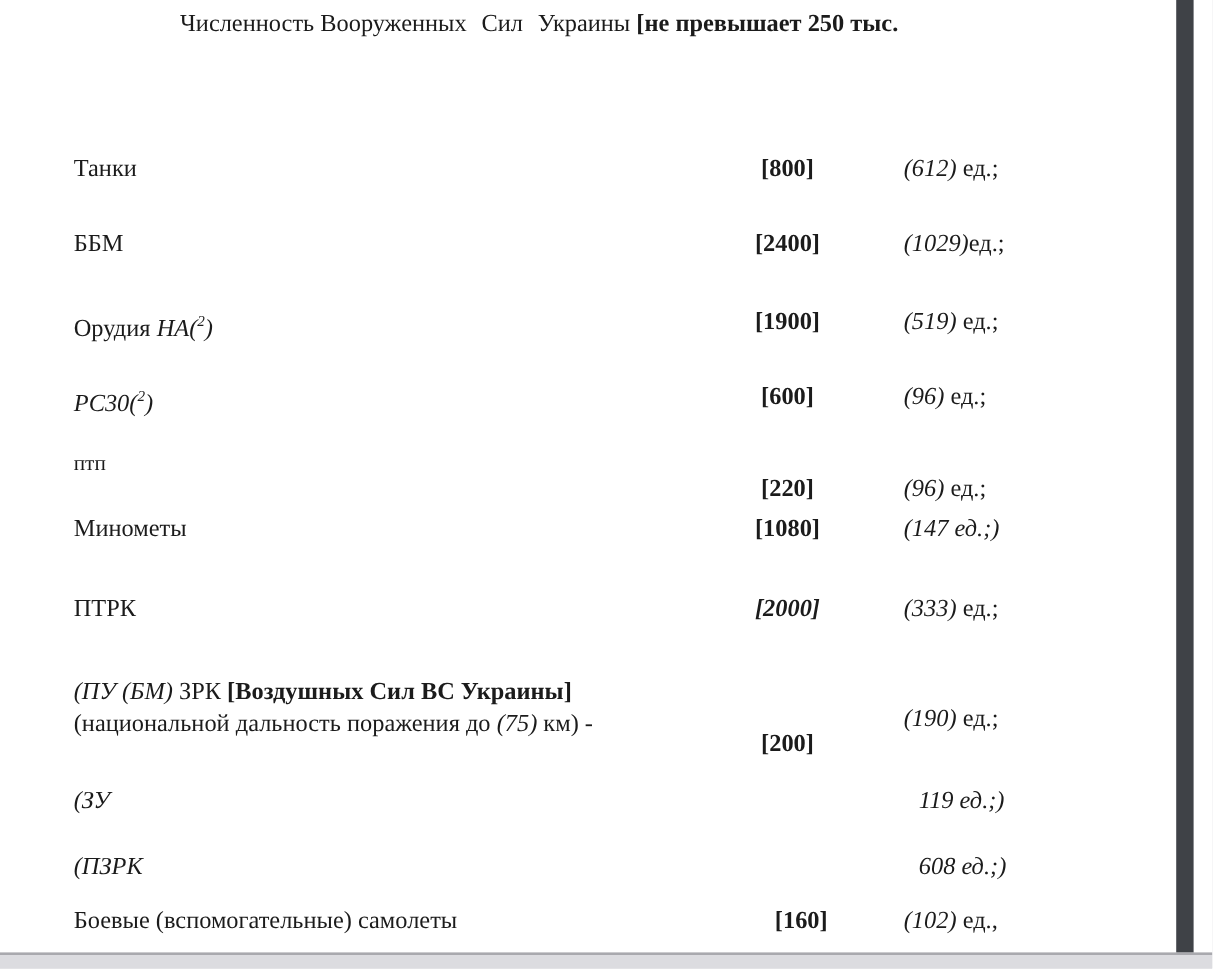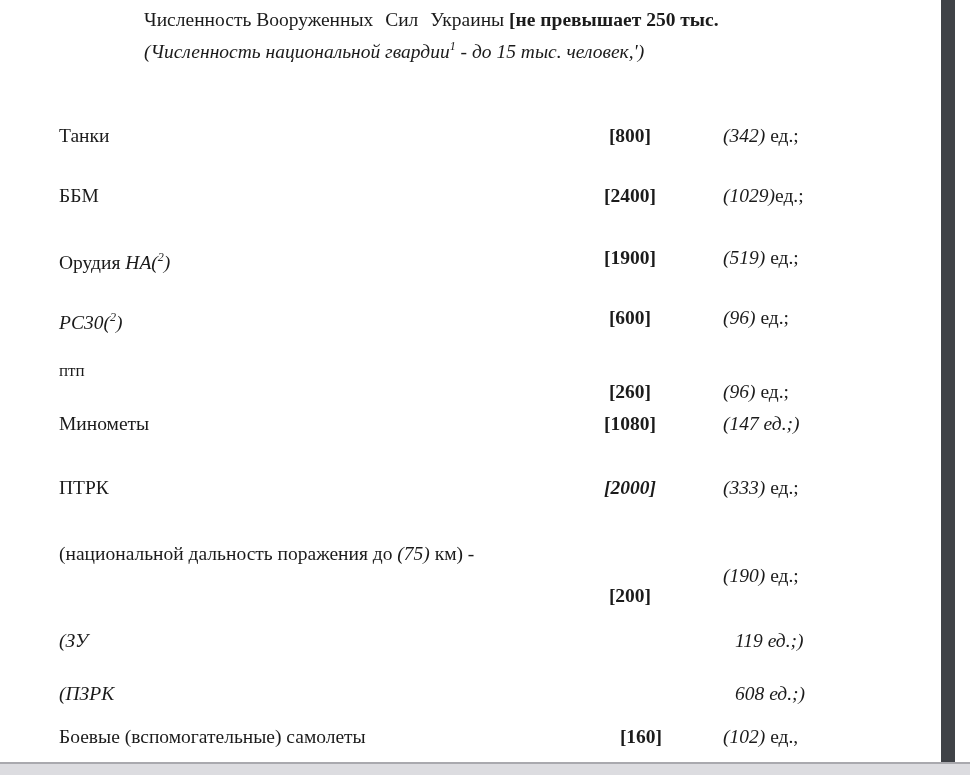--- a/index.html
+++ b/index.html
@@ -125,27 +125,26 @@
 <body>
 
 <div id="viewer">
 
   <div id="page">
 
     <div id="header">
       <div class="line1"><span>Численность Вооруженных</span><span class="sp-wide"></span> <span>Сил</span><span class="sp-wide"></span> <span>Украины</span> <span class="b">[не  превышает  250  тыс.</span></div>
 
 
-      <div class="line3 i"><span>(Численность национальной гвардии</span><span class="sup">1</span><span> -  до 15 тыс. человек,')</span></div>
     </div>
 
     <div class="row" style="left:59px; top:123px; width:760px;">
       <span class="label">Танки</span>
       <span class="qty" style="left:516px;">[800]</span>
-      <span class="actual" style="left:664px;"><span>(342)</span><span class="unit"> ед.;</span></span>
+      <span class="actual" style="left:664px;"><span>(612)</span><span class="unit"> ед.;</span></span>
     </div>
 
     <div class="row" style="left:59px; top:183px; width:760px;">
       <span class="label">ББМ</span>
       <span class="qty" style="left:516px;">[2400]</span>
       <span class="actual" style="left:664px;font-family:Liberation Serif, serif;"><span>(1029)</span><span class="unit">ед.;</span></span>
     </div>
 
     <div class="row" style="left:59px; top:245px; width:760px;">
       <span class="label"><span>Орудия </span><span class="i">НА(</span><span class="sup">2</span><span class="i">)</span></span>
@@ -154,37 +153,38 @@
     </div>
 
     <div class="row" style="left:59px; top:305px; width:760px;">
       <span class="label"><span class="i">РС30(</span><span class="sup">2</span><span class="i">)</span></span>
       <span class="qty" style="left:516px;">[600]</span>
       <span class="actual" style="left:664px;"><span>(96)</span><span class="unit"> ед.;</span></span>
     </div>
 
     <div class="row" style="left:59px; top:358px; width:760px;">
       <span class="label" style="font-size:17px;">птп</span>
-      <span class="qty" style="left:516px; top:21px;">[260]</span>
+      <span class="qty" style="left:516px; top:21px;">[220]</span>
       <span class="actual" style="left:664px; top:21px;"><span>(96)</span><span class="unit"> ед.;</span></span>
     </div>
 
     <div class="row" style="left:59px; top:411px; width:760px;">
       <span class="label">Минометы</span>
       <span class="qty" style="left:516px;">[1080]</span>
       <span class="actual" style="left:664px;text-align:right;"><span>(147 ед.;)</span><span class="unit"></span></span>
     </div>
 
     <div class="row" style="left:59px; top:475px; width:760px;">
       <span class="label">ПТРК</span>
       <span class="qty" style="left:516px;font-style:italic;">[2000]</span>
       <span class="actual" style="left:664px;"><span>(333)</span><span class="unit"> ед.;</span></span>
     </div>
 
     <div id="zrk-block">
+      <div><span class="i">(ПУ (БМ)</span><span> ЗРК </span><span class="b">[Воздушных Сил ВС Украины]</span></div>
       <div><span>(национальной дальность поражения до </span><span class="i">(75)</span><span> км) -</span></div>
     </div>
     <div class="row" style="left:59px; top:563px; width:760px;">
       <span class="qty" style="left:516px;margin-top:20px;">[200]</span>
       <span class="actual" style="left:664px;"><span>(190)</span><span class="unit"> ед.;</span></span>
     </div>
 
     <div class="row" style="left:59px; top:628px; width:760px;">
       <span class="label i">(ЗУ</span>
       <span class="actual" style="left:676px;">119 ед.;)</span>

